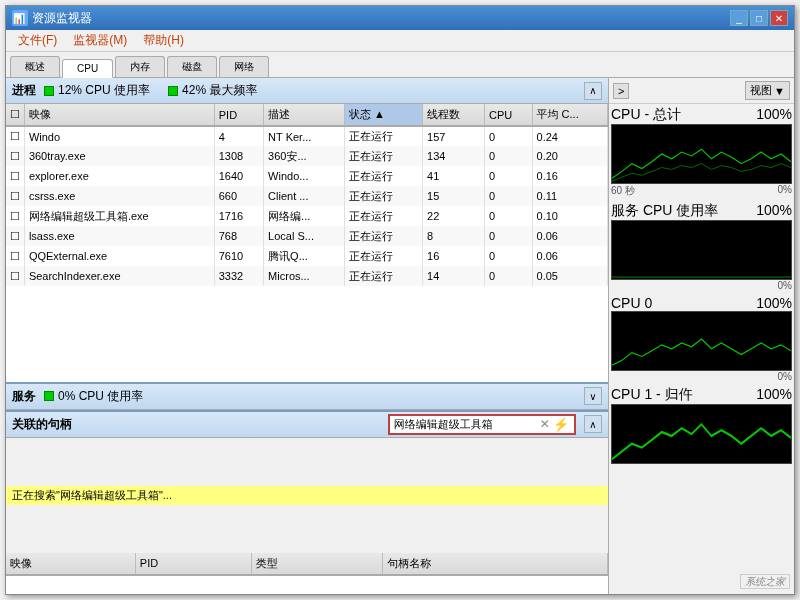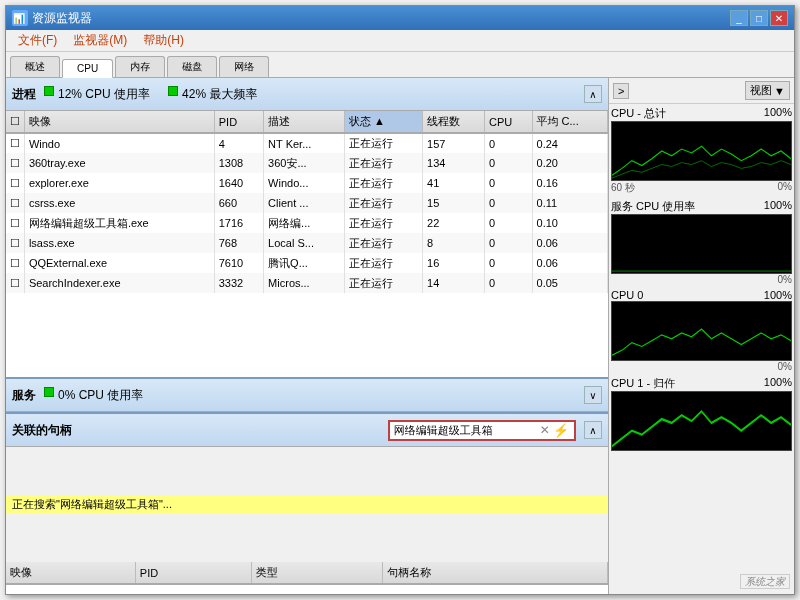--- a/index.html
+++ b/index.html
@@ -121,33 +121,34 @@
     }
     .section {
       display: flex;
       flex-direction: column;
       border-bottom: 2px solid #7a9cc0;
       overflow: hidden;
     }
     .section-header {
       background: linear-gradient(to bottom, #d8e8f8, #c0d8f0);
       border-bottom: 1px solid #aaa;
-      height: 33px;
+      height: 26px;
       display: flex;
       align-items: center;
       padding: 0 6px;
       gap: 8px;
       flex-shrink: 0;
     }
     .section-title {
       font-weight: bold;
       font-size: 12px;
     }
     .cpu-usage-indicator {
       display: flex;
+      align-items: center;
       gap: 4px;
     }
     .green-dot {
       width: 10px;
       height: 10px;
       background: #00cc00;
       border: 1px solid #008800;
       flex-shrink: 0;
     }
     .section-header-right {
@@ -275,21 +276,21 @@
       flex-direction: column;
       gap: 4px;
     }
     .graph-block {
       display: flex;
       flex-direction: column;
     }
     .graph-label-row {
       display: flex;
       justify-content: space-between;
-      font-size: 11px;
+      font-size: 14px;
       color: #000;
     }
     .graph-canvas {
       height: 60px;
       background: #000;
       position: relative;
       overflow: hidden;
       border: 1px solid #444;
     }
     .graph-bottom-row {

